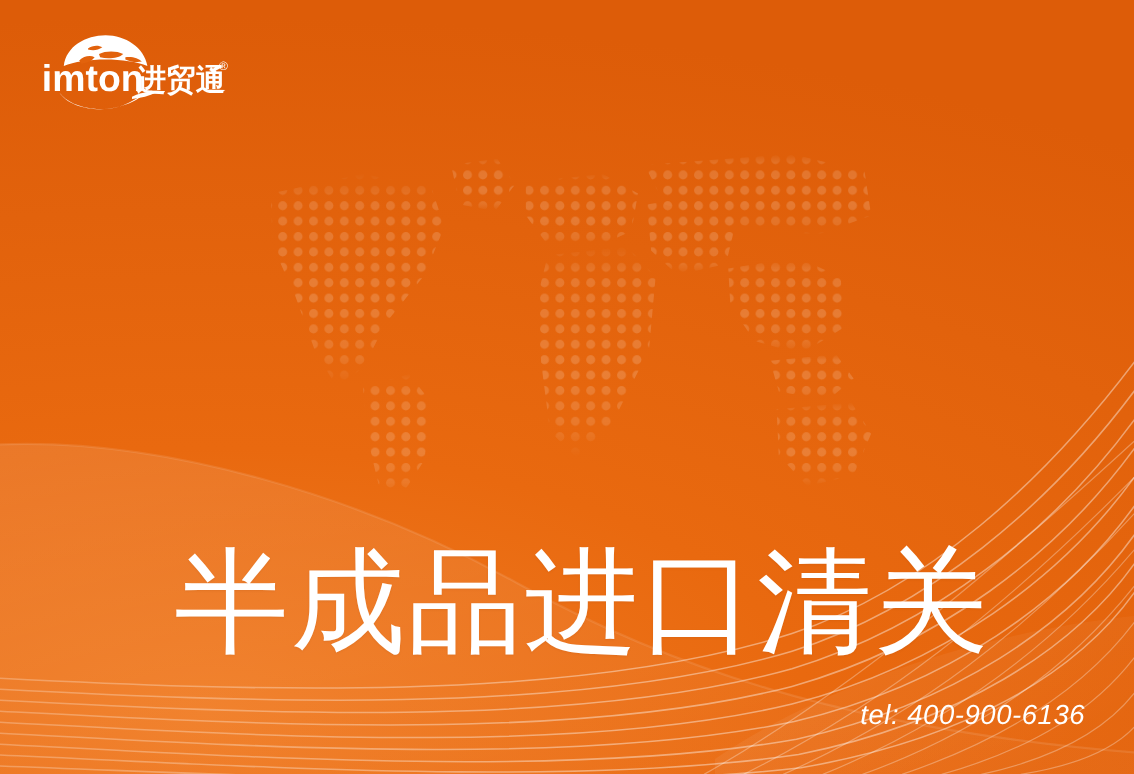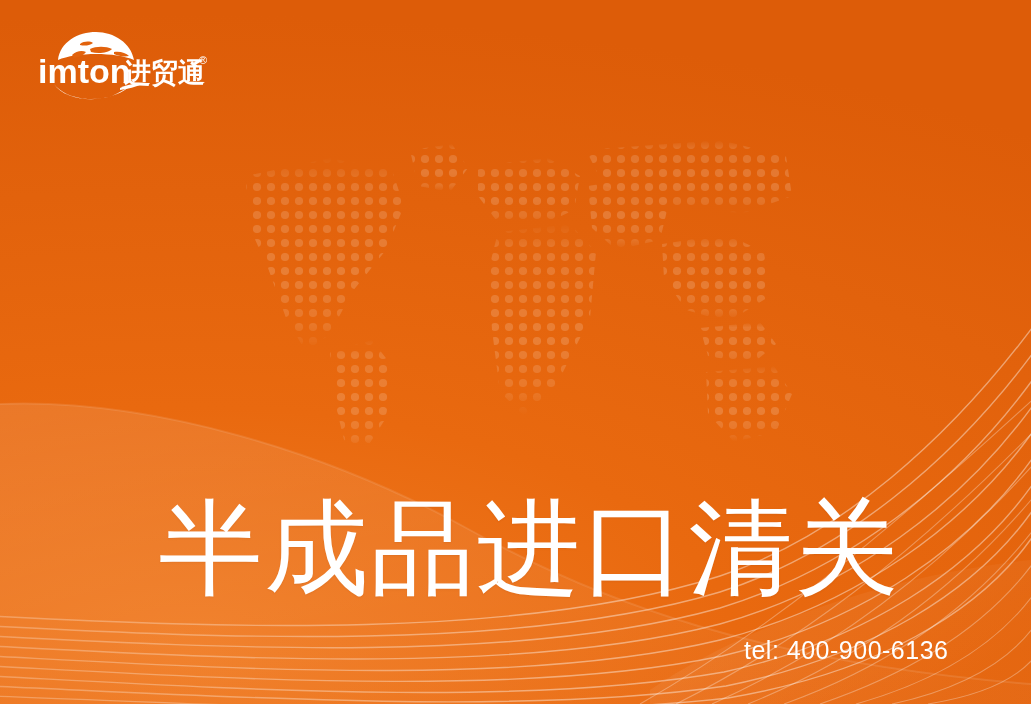--- a/index.html
+++ b/index.html
@@ -59,27 +59,28 @@
     line-height: 128px;
     letter-spacing: 2px;
     white-space: pre;
     text-shadow: 0 1px 2px rgba(120,45,0,0.10);
   }
   #headline .hl-line { display: block; padding-left: 28px; }
 
   
   #phone {
     position: absolute;
-    left: 744px;
+    left: 782px;
     top: 636px;
     color: #ffffff;
     font-family: "Liberation Sans", sans-serif;
     font-size: 25px;
     letter-spacing: 0.5px;
     white-space: nowrap;
+    font-style: italic;
   }
 </style>
 </head>
 <body>
 
 <div id="banner">
 
   <div id="bg-base" class="layer"></div>
 
   <svg id="dot-map-layer" class="layer" viewBox="0 0 1031 704" preserveAspectRatio="none">

